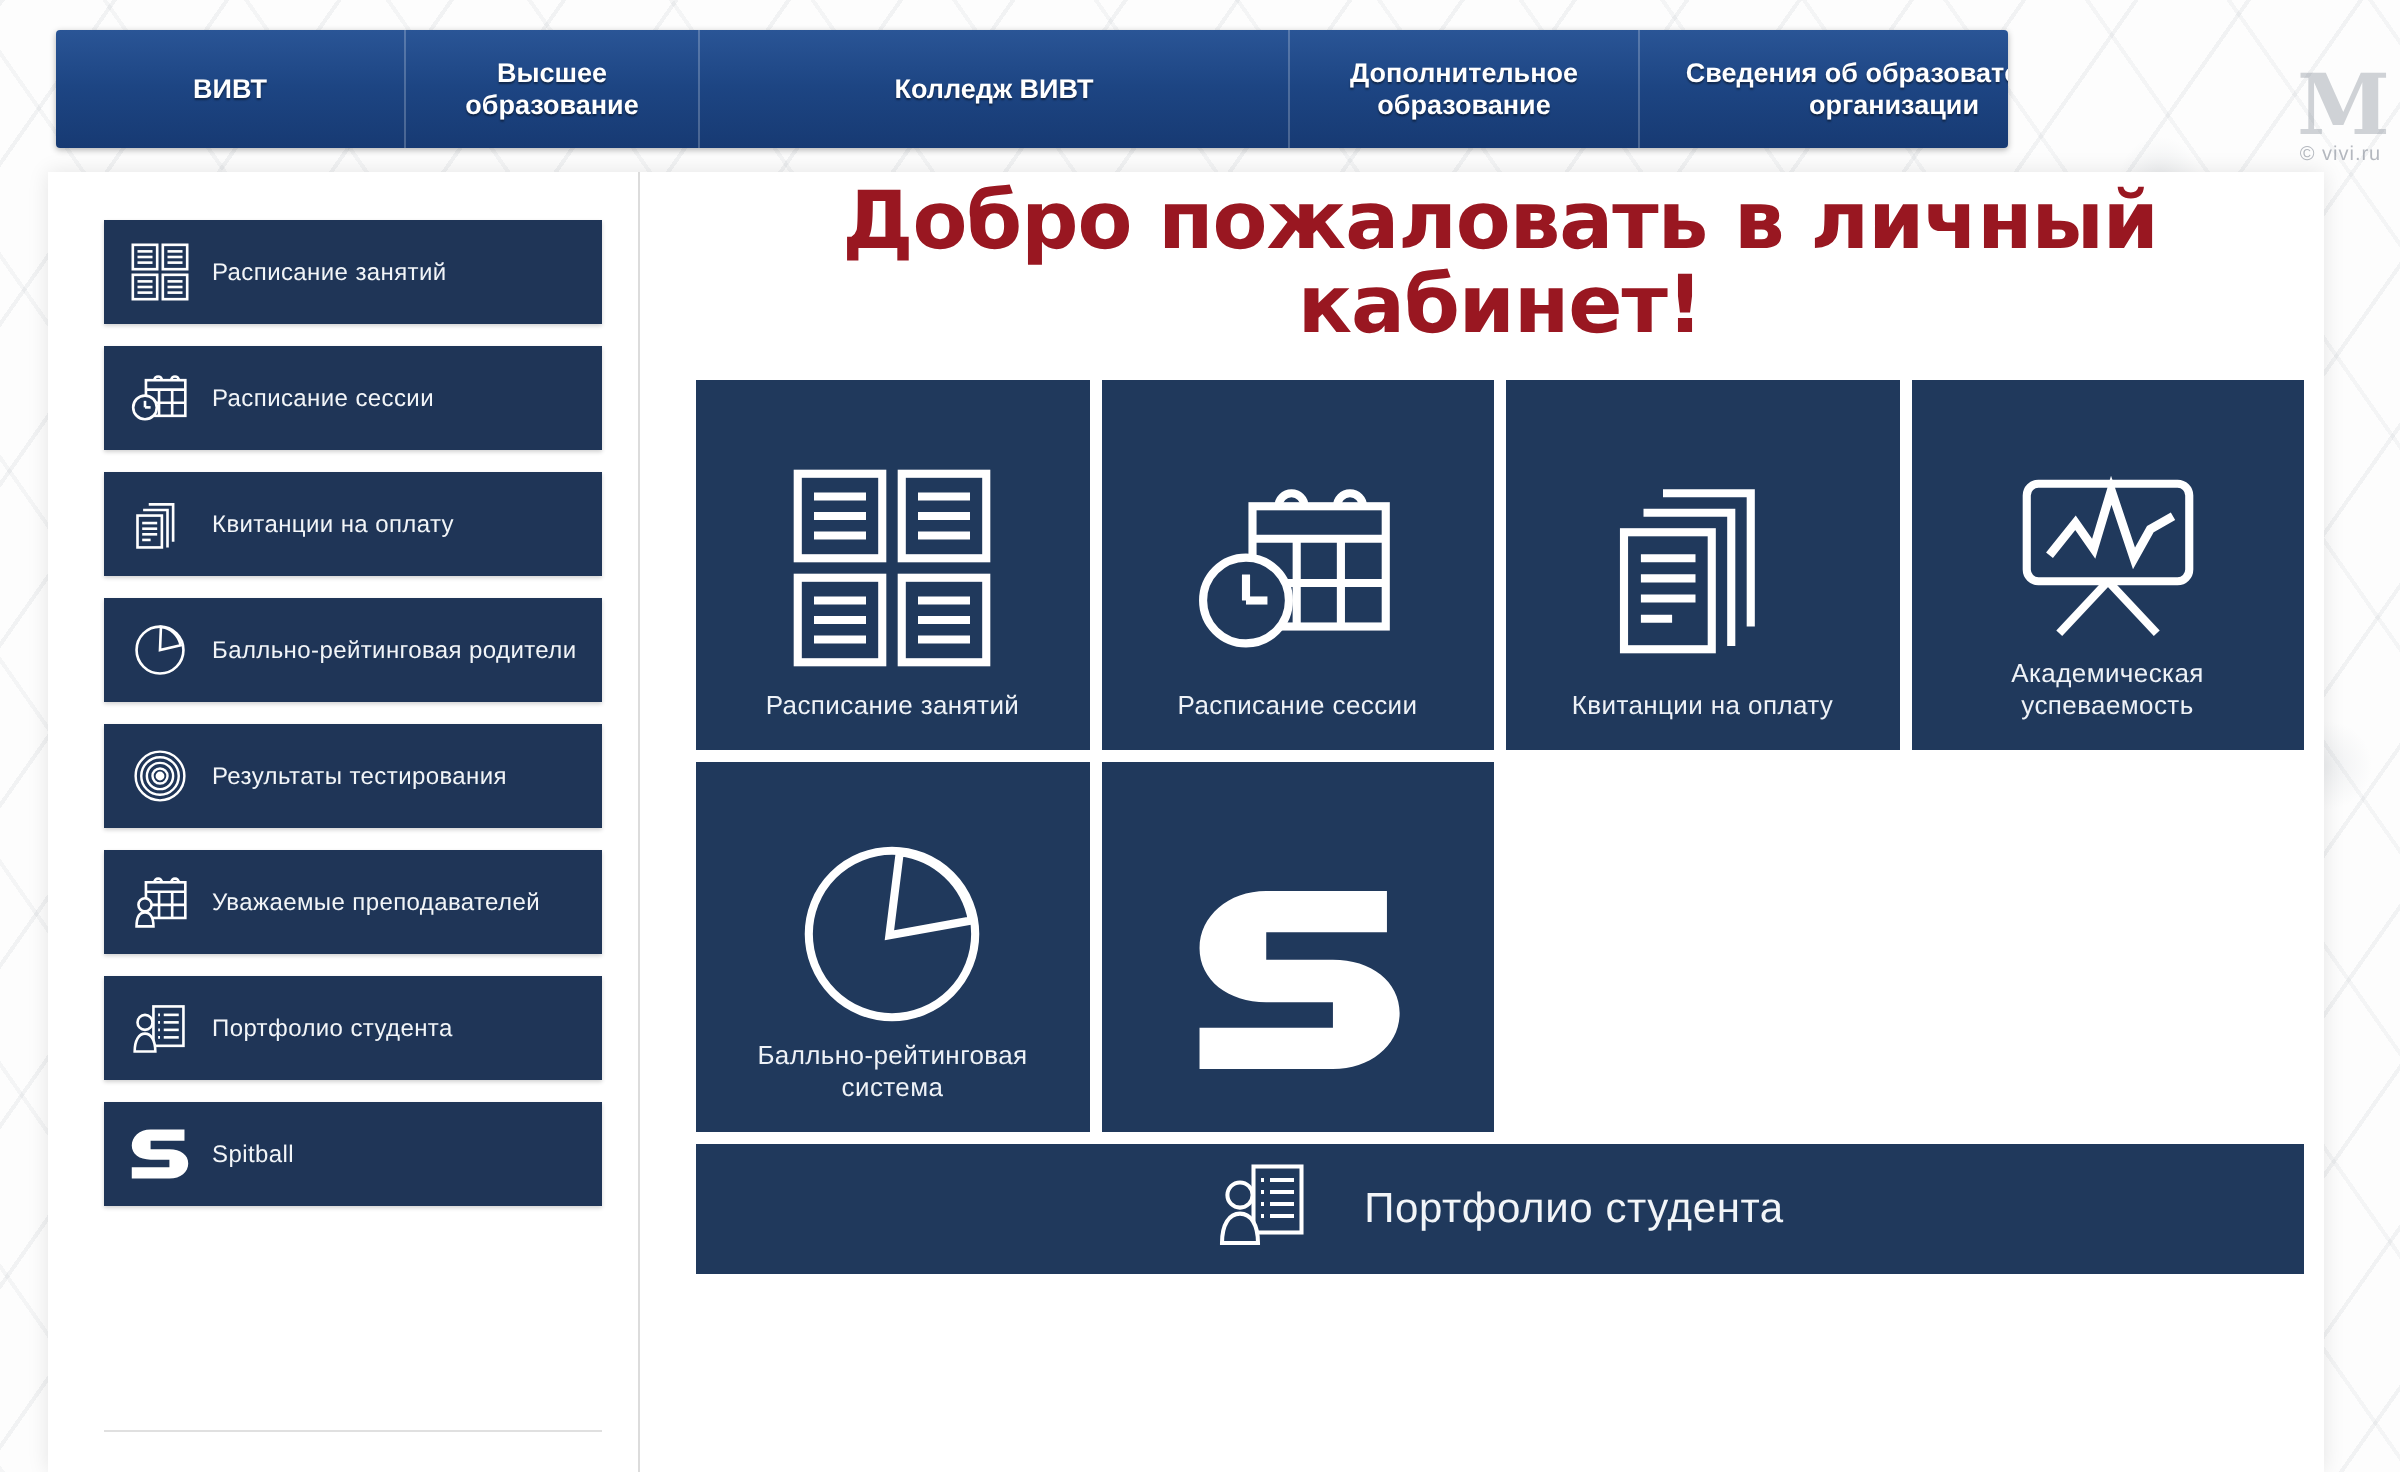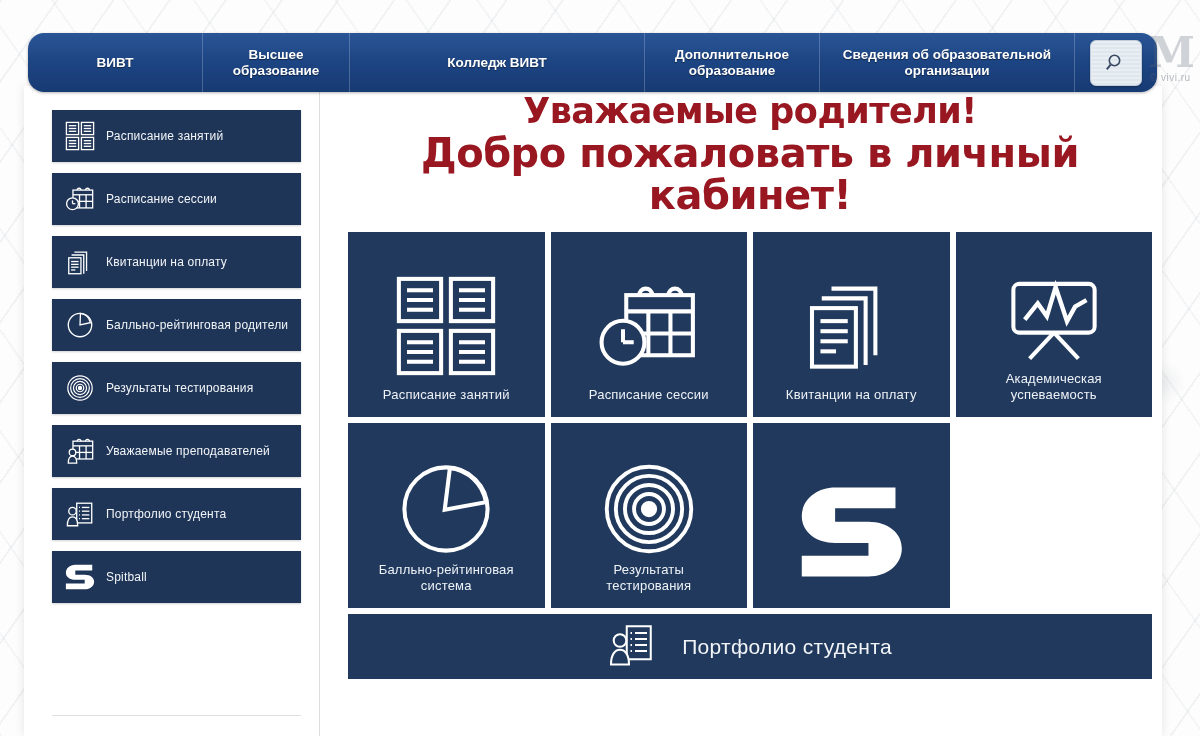--- a/index.html
+++ b/index.html
@@ -32,30 +32,29 @@
       radial-gradient(circle at 90% 12%, rgba(140,150,160,0.13) 0 1px, transparent 20px),
       radial-gradient(circle at 97% 52%, rgba(140,150,160,0.12) 0 1px, transparent 22px),
       radial-gradient(circle at 78% 88%, rgba(140,150,160,0.11) 0 1px, transparent 20px);
   }
 
   
   .topnav {
     position: absolute;
     left: 28px;
     top: 15px;
-    width: 1129px;
+    width: 976px;
     height: 59px;
     z-index: 5;
     display: flex;
     align-items: stretch;
     background: linear-gradient(180deg, #2a5596 0%, #1d4583 48%, #173a73 100%);
-    border-radius: 16px;
+    border-radius: 2px;
     box-shadow: 0 1px 3px rgba(0,0,0,0.30);
     overflow: hidden;
-    margin-top: 18px;
   }
   .nav-tab {
     flex: 0 0 auto;
     display: flex;
     align-items: center;
     justify-content: center;
     text-align: center;
     color: #ffffff;
     font-size: 13.5px;
     line-height: 16px;
@@ -419,21 +418,20 @@
         </svg>
       </span>
       <span class="lbl">Spitball</span>
     </div>
 
   </aside>
 
   <section class="main">
 
     <div class="headline">
-      <div class="l1">Уважаемые родители!</div>
       <div class="l2">Добро пожаловать в личный кабинет!</div>
     </div>
 
     <div class="tile-grid">
 
       <div class="tile">
         <div class="tile-ico">
           <svg width="104" height="104" viewBox="0 0 32 32" fill="none" stroke="#ffffff" stroke-width="1.25">
             <rect x="1.5" y="1.5" width="13" height="13"></rect>
               <rect x="17.5" y="1.5" width="13" height="13"></rect>
@@ -504,32 +502,20 @@
       <div class="tile">
         <div class="tile-ico">
           <svg width="104" height="104" viewBox="0 0 32 32" fill="none" stroke="#ffffff" stroke-width="1.25">
             <circle cx="16" cy="16" r="12.8"></circle>
             <path d="M15.6 16.2 L17.2 3.4 A12.8 12.8 0 0 1 28.3 13.9 Z"></path>
           </svg>
         </div>
         <div class="tile-lbl">Балльно-рейтинговая<br>система</div>
       </div>
 
-      <div class="tile">
-        <div class="tile-ico">
-          <svg width="104" height="104" viewBox="0 0 32 32" fill="none" stroke="#ffffff" stroke-width="1.2">
-            <circle cx="16" cy="16" r="13"></circle>
-              <circle cx="16" cy="16" r="10.2"></circle>
-            <circle cx="16" cy="16" r="7.4"></circle>
-              <circle cx="16" cy="16" r="4.6"></circle>
-            <circle cx="16" cy="16" r="1.9" fill="#ffffff"></circle>
-          </svg>
-        </div>
-        <div class="tile-lbl">Результаты<br>тестирования</div>
-      </div>
 
 
       <div class="tile">
         <div class="tile-ico">
           <svg width="108" height="98" viewBox="0 0 34 30" fill="#ffffff">
             <path d="M31 1 H12 C6 1 1.5 5 1.5 10 C1.5 15 6 18.5 12 18.5 H22.5 V22.5 H1.5 V29 H22.5 C28.5 29 33 25.2 33 20.2 C33 15.2 28.5 11.8 22.5 11.8 H12 V7.5 H31 Z"></path>
           </svg>
         </div>
       </div>
 

